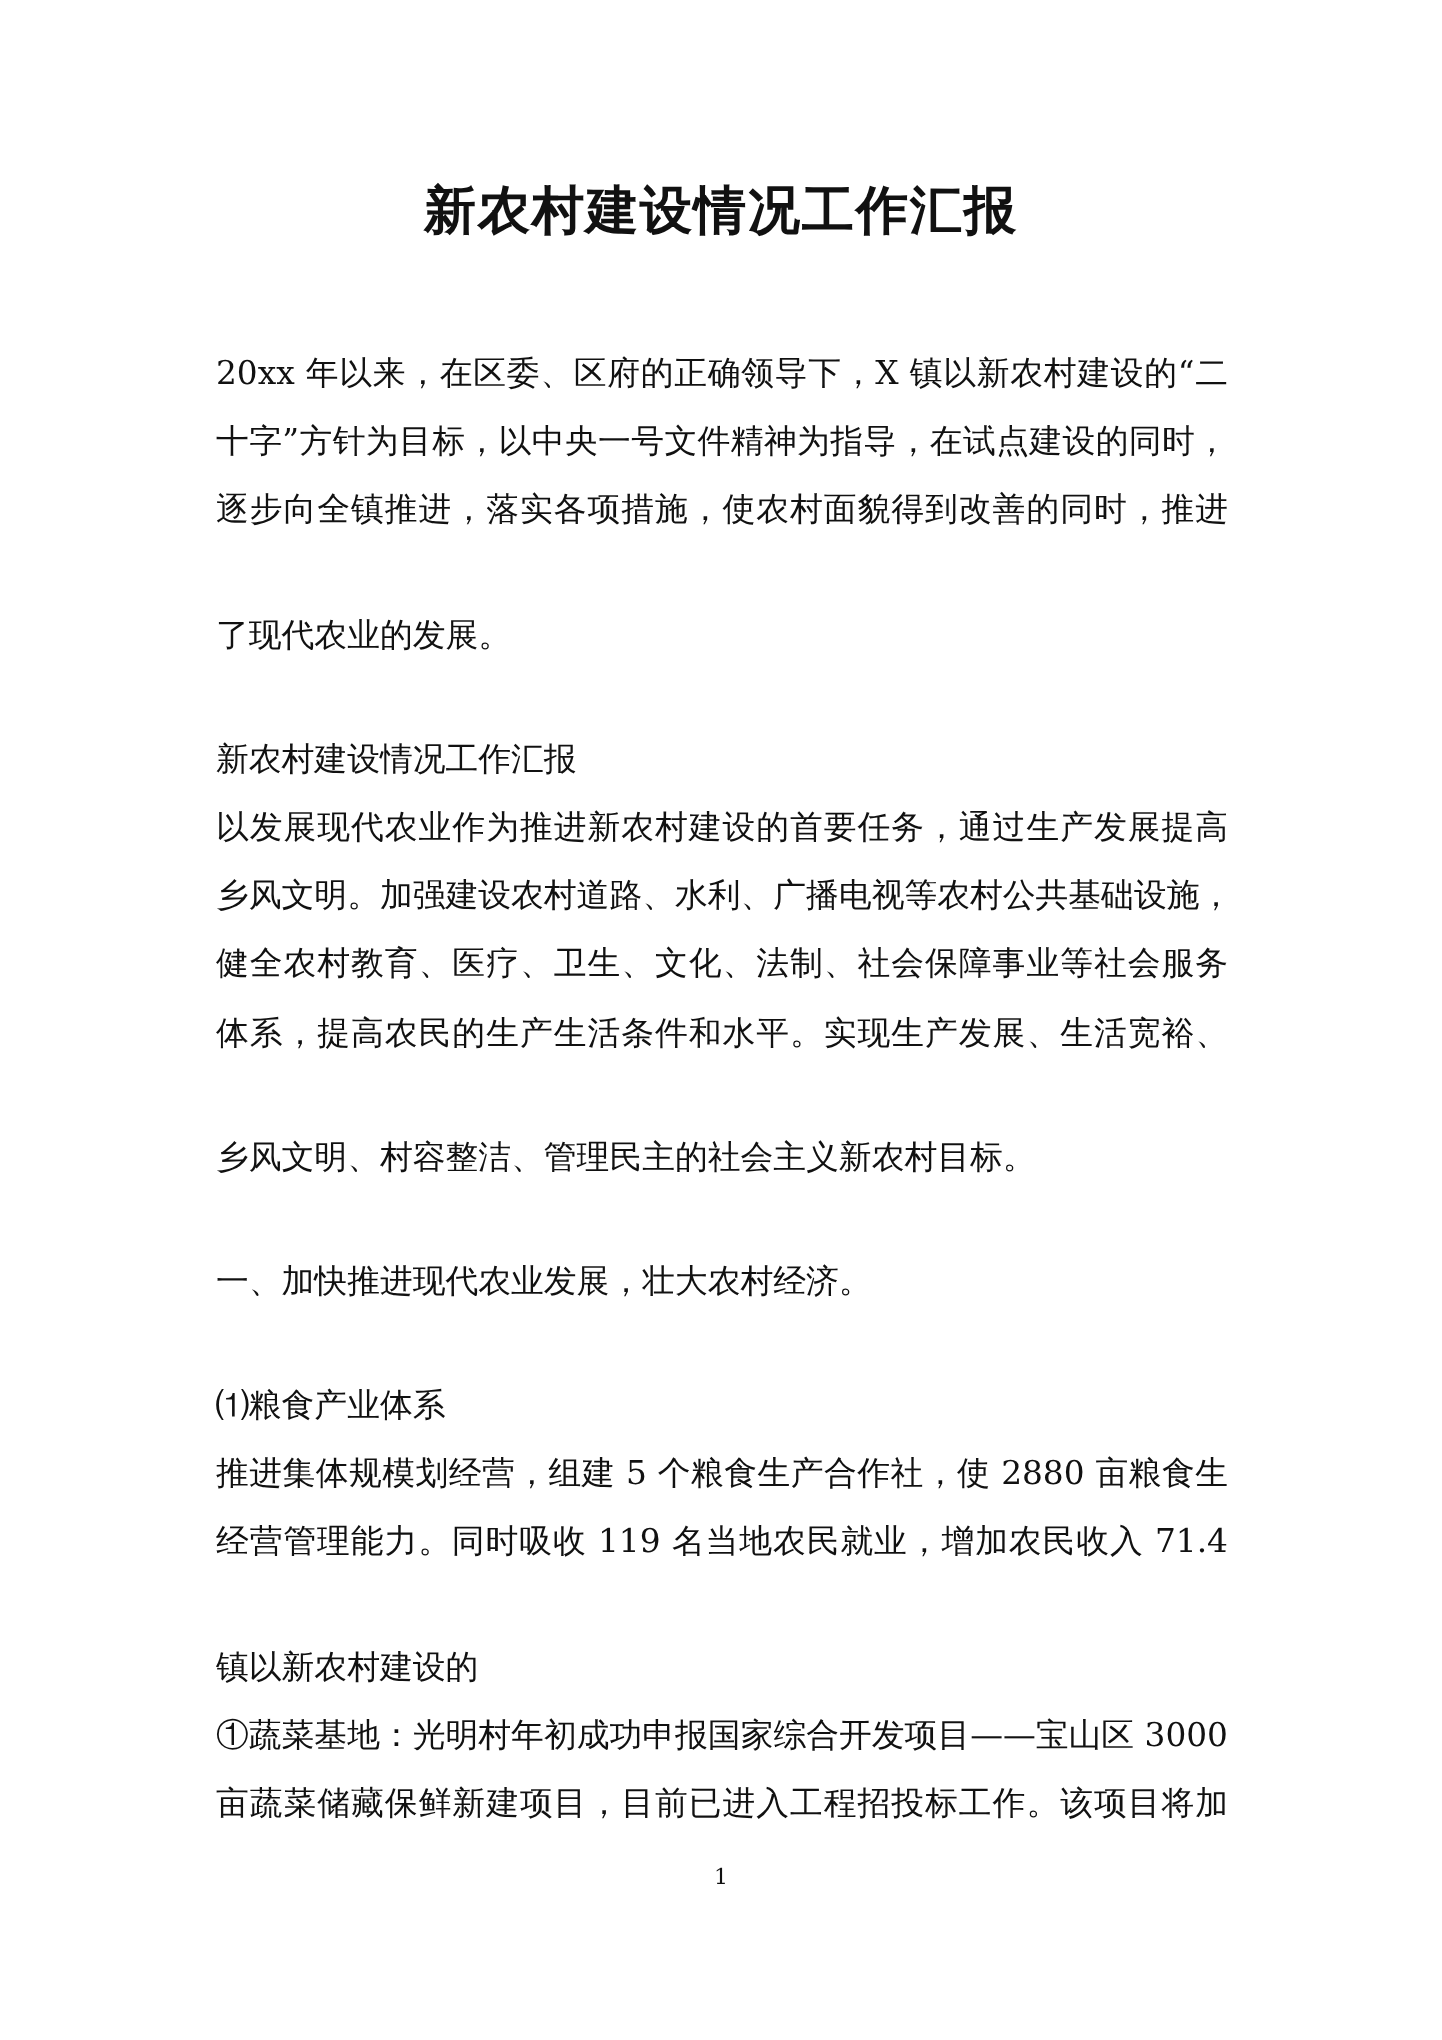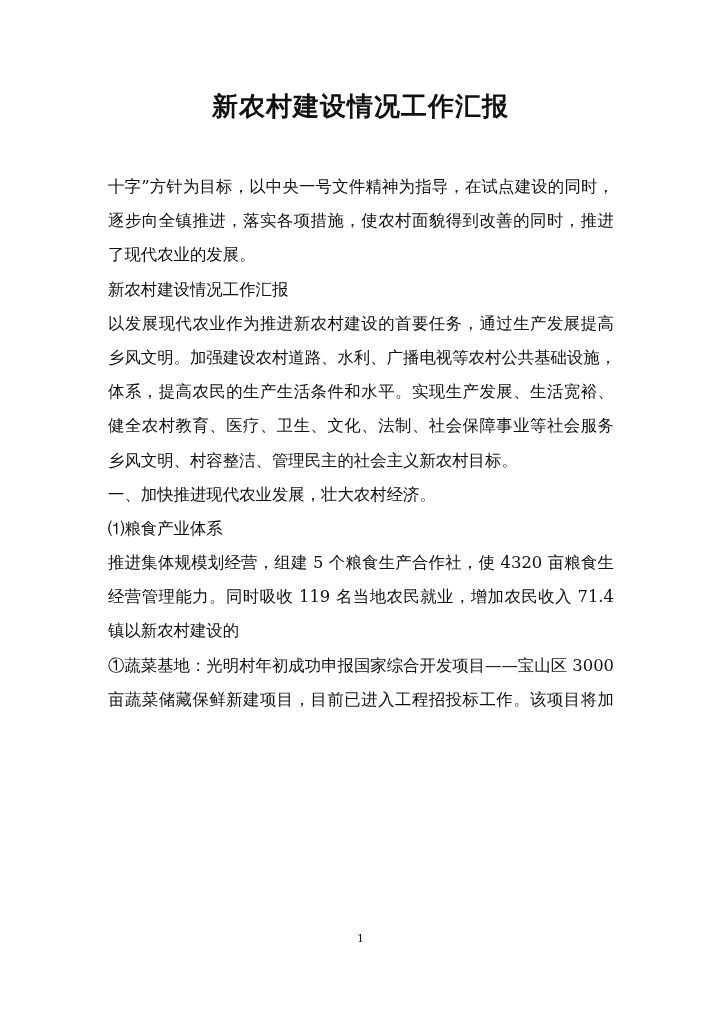--- a/index.html
+++ b/index.html
@@ -3,41 +3,42 @@
 <meta charset="utf-8">
 <style>
   html, body { margin: 0; padding: 0; background: #ffffff; }
   body { width: 721px; height: 1020px; position: relative; overflow: hidden;
          font-family: "DejaVu Serif", "Liberation Serif", serif; color: #111; }
   .title { position: absolute; top: 86px; left: 0; width: 721px; text-align: center;
            font-size: 26px; font-weight: bold; letter-spacing: 1px; line-height: 40px; }
   .body { position: absolute; top: 170px; left: 108px; width: 506px; }
   .line { height: 34.2px; line-height: 34px; font-size: 16.4px; white-space: nowrap;
           text-align: justify; text-align-last: justify; overflow: hidden; }
-  .line.last { text-align-last: left; }
+  .line.last { text-align-last: left; margin-top: 28px; }
   .page-num { position: absolute; top: 932px; left: 0; width: 721px; text-align: center;
               font-size: 11px; }
 </style>
 </head>
 <body>
 
 <div class="title">新农村建设情况工作汇报</div>
 
 <div class="body" id="body">
+    <div class="line">20xx 年以来，在区委、区府的正确领导下，X 镇以新农村建设的“二</div>
     <div class="line">十字”方针为目标，以中央一号文件精神为指导，在试点建设的同时，</div>
     <div class="line">逐步向全镇推进，落实各项措施，使农村面貌得到改善的同时，推进</div>
     <div class="line last">了现代农业的发展。</div>
     <div class="line last">新农村建设情况工作汇报</div>
     <div class="line">以发展现代农业作为推进新农村建设的首要任务，通过生产发展提高</div>
     <div class="line">乡风文明。加强建设农村道路、水利、广播电视等农村公共基础设施，</div>
+    <div class="line">健全农村教育、医疗、卫生、文化、法制、社会保障事业等社会服务</div>
     <div class="line">体系，提高农民的生产生活条件和水平。实现生产发展、生活宽裕、</div>
-    <div class="line">健全农村教育、医疗、卫生、文化、法制、社会保障事业等社会服务</div>
     <div class="line last">乡风文明、村容整洁、管理民主的社会主义新农村目标。</div>
     <div class="line last">一、加快推进现代农业发展，壮大农村经济。</div>
     <div class="line last">⑴粮食产业体系</div>
-    <div class="line">推进集体规模划经营，组建 5 个粮食生产合作社，使 4320 亩粮食生</div>
+    <div class="line">推进集体规模划经营，组建 5 个粮食生产合作社，使 2880 亩粮食生</div>
     <div class="line">经营管理能力。同时吸收 119 名当地农民就业，增加农民收入 71.4</div>
     <div class="line last">镇以新农村建设的</div>
     <div class="line">①蔬菜基地：光明村年初成功申报国家综合开发项目——宝山区 3000</div>
     <div class="line">亩蔬菜储藏保鲜新建项目，目前已进入工程招投标工作。该项目将加</div>
   </div>
 
 <div class="page-num">1</div>
 
 </body></html>

